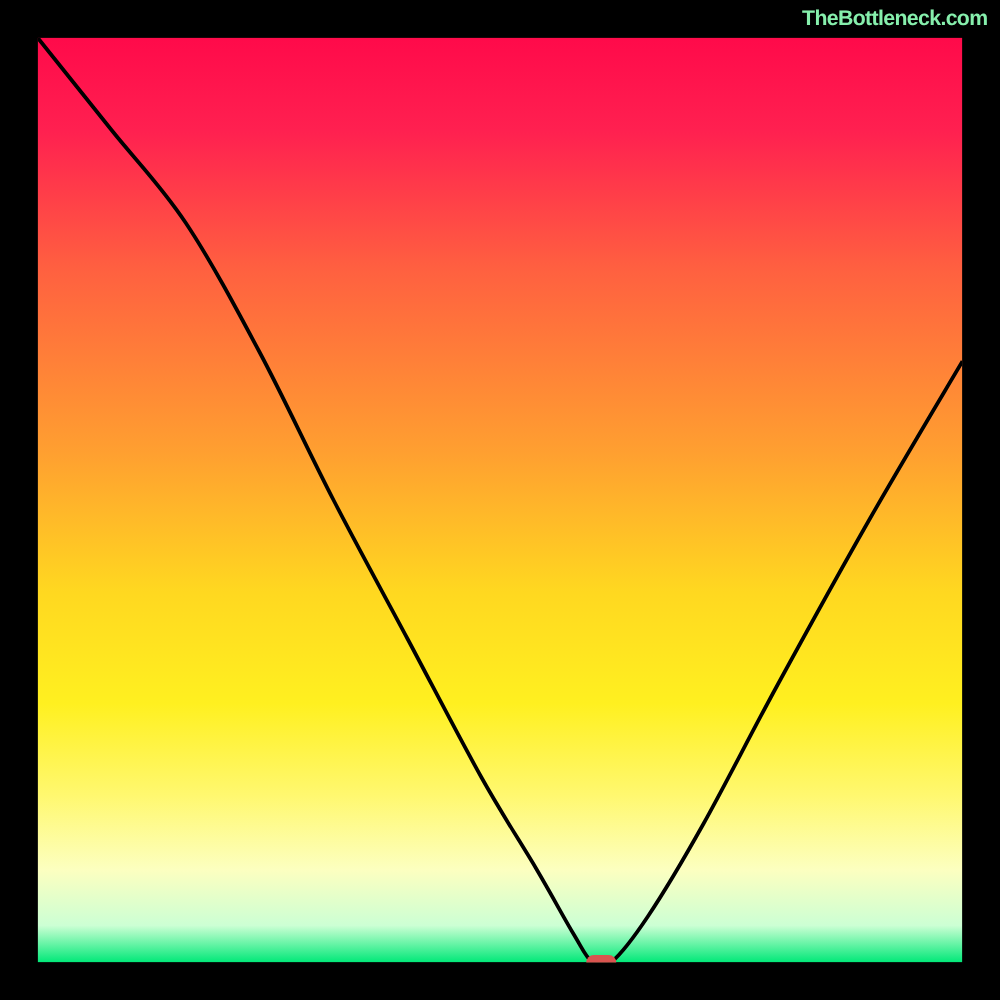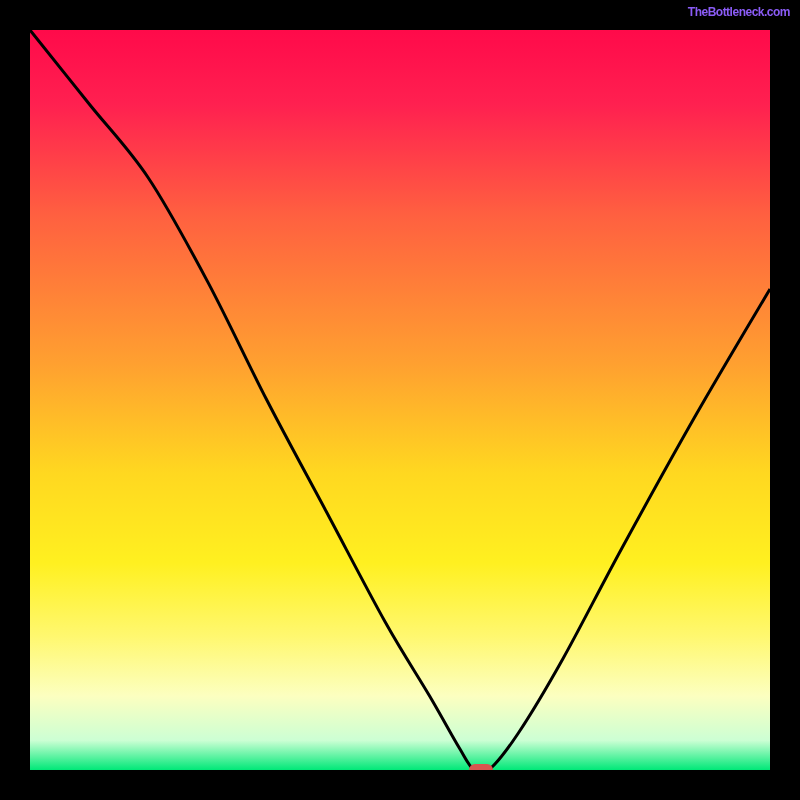--- a/index.html
+++ b/index.html
@@ -13,22 +13,22 @@
   .container {
     position: relative;
     width: 800px;
     height: 800px;
     background: #000;
   }
   .watermark {
     position: absolute;
     top: 5px;
     right: 10px;
-    color: #8b5cf6;
-    font-size: 12px;
+    color: #86efac;
+    font-size: 17px;
     font-weight: bold;
     z-index: 10;
     letter-spacing: -0.5px;
   }
   .plot-area {
     position: absolute;
     left: 30px;
     top: 30px;
     width: 740px;
     height: 740px;

